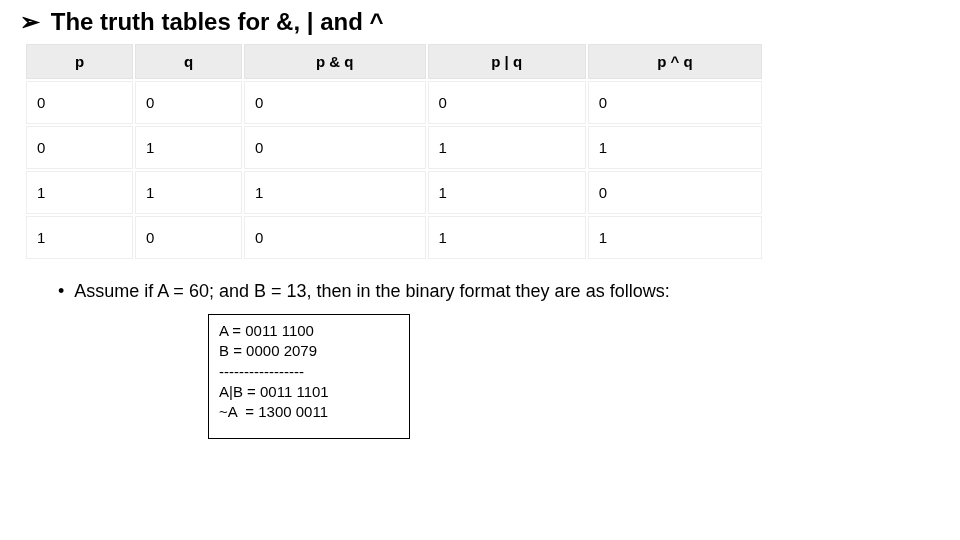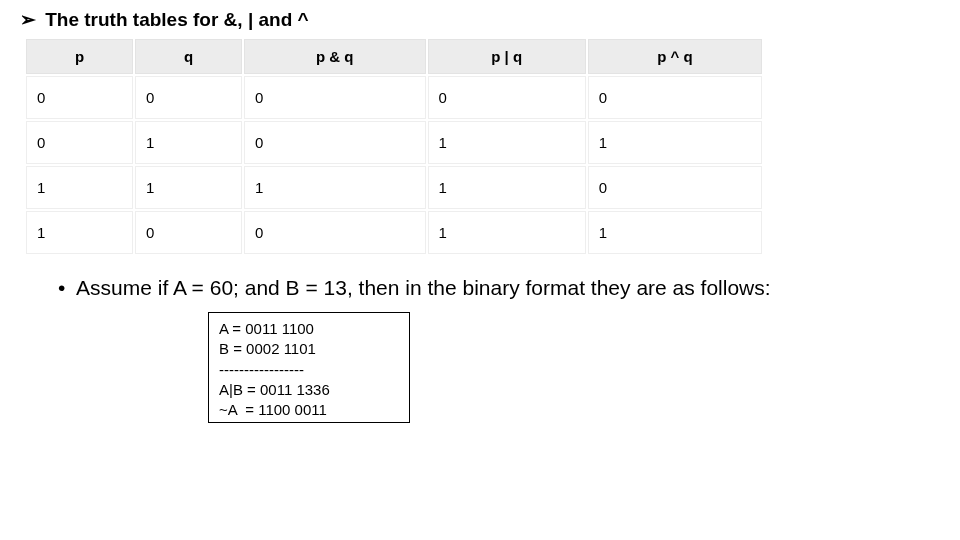--- a/index.html
+++ b/index.html
@@ -1,31 +1,31 @@
 <!DOCTYPE html>
 <html><head>
 <meta charset="utf-8">
 <style>
   html,body{margin:0;padding:0;width:960px;height:540px;background:#fff;
             font-family:Verdana,Geneva,sans-serif;color:#000;}
   .page{padding:8px 18px 0 18px;}
-  .heading{font-weight:bold;font-size:19px;margin:0 0 6px 2px;}
+  .heading{font-weight:bold;font-size:24px;margin:0 0 6px 2px;}
   .heading .arrow{font-family:Arial,sans-serif;margin-right:4px;}
 
   table.truth{border-collapse:separate;border-spacing:2px;width:740px;
               margin-left:6px;font-size:15px;}
   table.truth th{background:#ececec;font-weight:bold;text-align:center;
                  padding:8px 6px;border:1px solid #e3e3e3;}
   table.truth td{background:#fff;padding:12px 10px;border:1px solid #eeeeee;
                  text-align:left;vertical-align:middle;}
 
-  .bullet-row{margin:20px 0 12px 40px;font-size:21px;}
+  .bullet-row{margin:20px 0 12px 40px;font-size:18px;}
   .bullet-row .dot{margin-right:6px;}
 
-  .codebox{margin-left:190px;border:1px solid #000;padding:6px 10px 2px 10px;
+  .codebox{margin-left:190px;border:1px solid #000;padding:6px 10px 16px 10px;
            font-size:15px;line-height:1.35;display:inline-block;min-width:180px;}
   .codebox div{white-space:pre;}
 </style>
 </head>
 <body>
 
 <div class="page">
 
   <div class="heading">
     <span class="arrow">➢</span>
@@ -74,19 +74,19 @@
     </tbody>
   </table>
 
   <div class="bullet-row">
     <span class="dot">•</span>
     <span>Assume if A = 60; and B = 13, then in the binary format they are as follows:</span>
   </div>
 
   <div class="codebox">
     <div>A = 0011 1100</div>
-    <div>B = 0002 1101</div>
+    <div>B = 0000 2079</div>
     <div>-----------------</div>
-    <div>A|B = 0011 1336</div>
-    <div>~A  = 1100 0011</div>
+    <div>A|B = 0011 1101</div>
+    <div>~A  = 1300 0011</div>
   </div>
 
 </div>
 
 </body></html>

